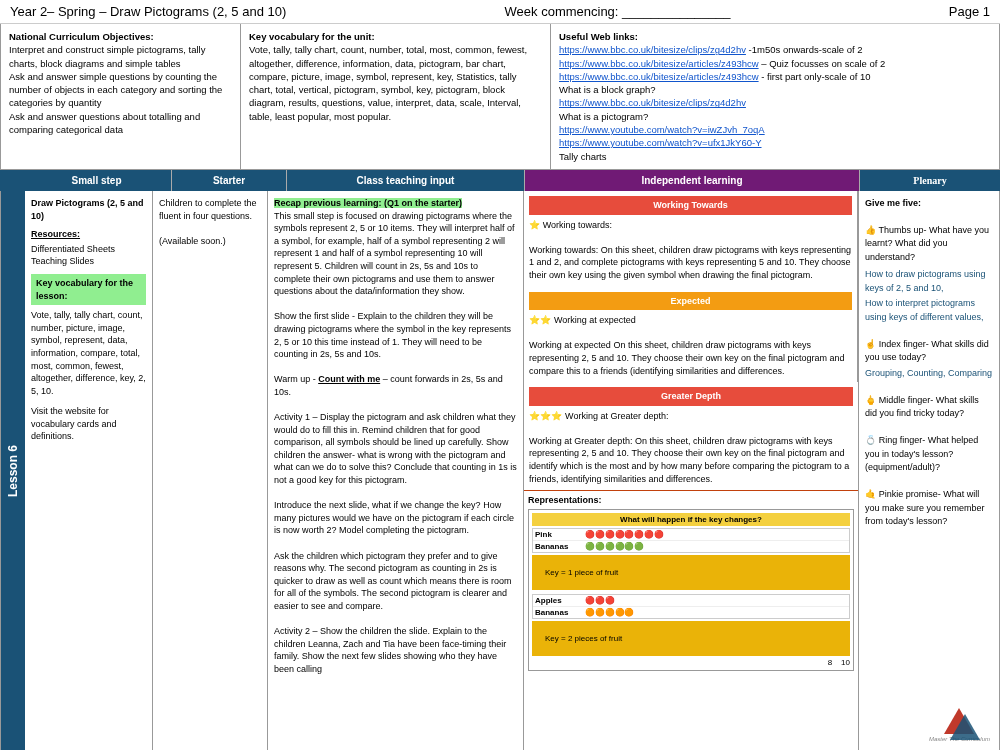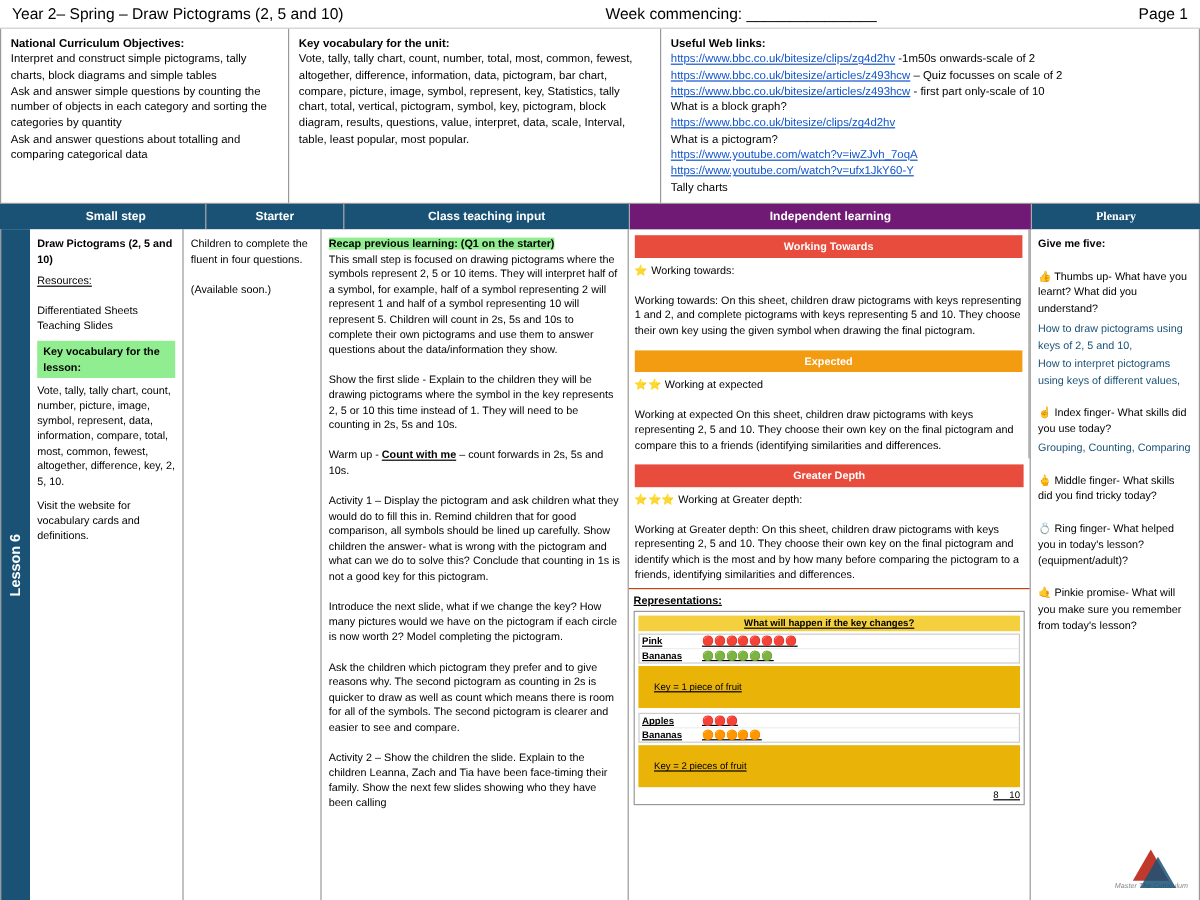--- a/index.html
+++ b/index.html
@@ -107,23 +107,23 @@
       padding: 6px;
       font-size: 9px;
       line-height: 1.5;
     }
     .small-step-title {
       font-weight: bold;
       margin-bottom: 4px;
     }
     .resources-label {
       text-decoration: underline;
-      font-weight: normal;
+      font-weight: bold;
       margin-top: 6px;
-      margin-bottom: 12px;
+      margin-bottom: 2px;
     }
     .key-vocab-box {
       background: #90ee90;
       padding: 3px 5px;
       margin: 6px 0 4px 0;
       font-weight: bold;
       font-size: 9px;
     }
     .recap-box {
       background: #90ee90;
@@ -169,21 +169,20 @@
       background: #e74c3c;
       color: #fff;
       text-align: center;
       padding: 3px;
       font-weight: bold;
       font-size: 9px;
       margin-bottom: 4px;
     }
     .indep-bottom {
       padding: 4px;
-      text-decoration: underline;
     }
     .representations-label {
       font-weight: bold;
       margin-bottom: 4px;
     }
     .pictogram-title {
       background: #f4d03f;
       text-align: center;
       font-weight: bold;
       padding: 2px;

